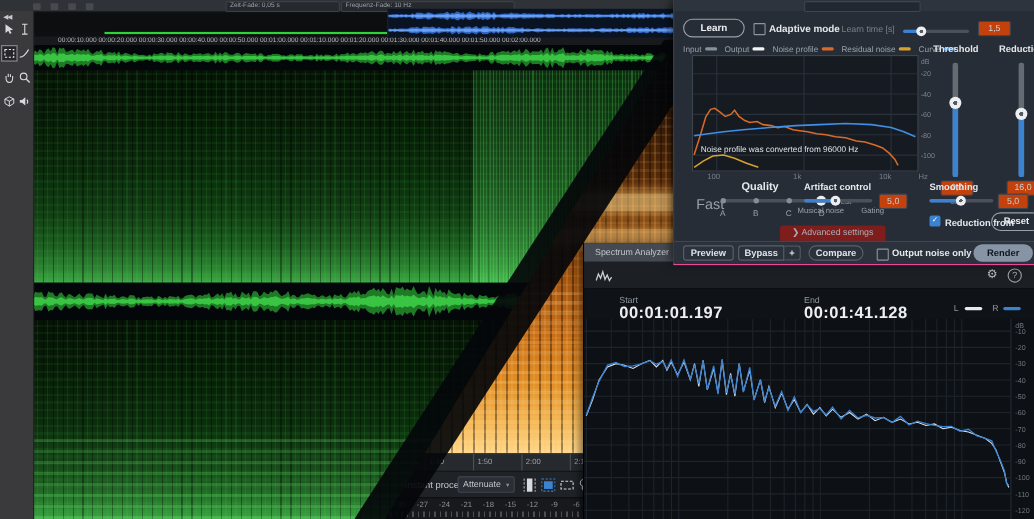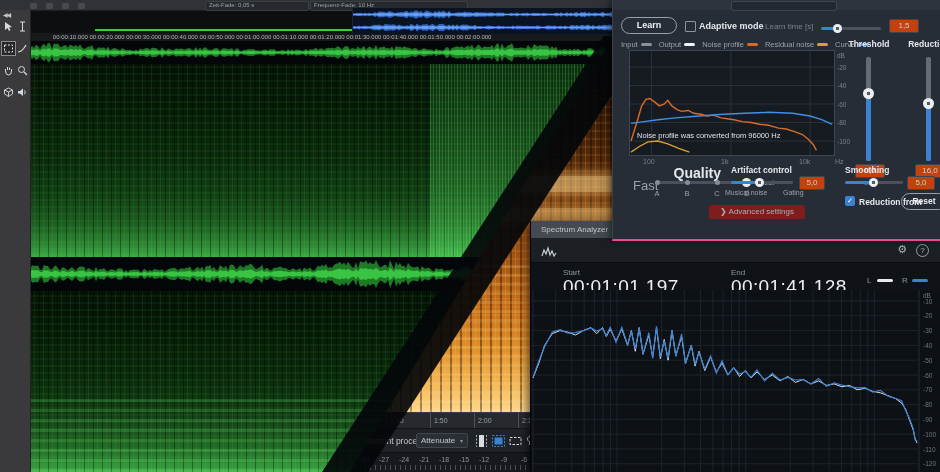--- a/index.html
+++ b/index.html
@@ -73,21 +73,21 @@
   
   .sa{left:530px;top:221px;width:410px;height:251px;background:#0f1318;border-left:1px solid #000;
       box-shadow:-3px 0 8px rgba(0,0,0,.55);}
   .sa-title{left:0;top:0;width:410px;height:17px;background:#454a52;font-size:8px;color:#c2c6cc;
             line-height:17px;padding-left:10px;box-sizing:border-box;}
   .sa-tools{left:0;top:17px;width:410px;height:24px;background:#1c2025;border-bottom:1px solid #0a0c0f;}
   .sa-gear{right:34px;top:5px;font-size:11px;color:#b2b7bd;font-family:"DejaVu Sans",sans-serif;}
   .sa-help{right:12px;top:6px;width:11px;height:11px;border:1px solid #9aa0a6;border-radius:50%;
            font-size:8px;color:#b2b7bd;text-align:center;line-height:11px;}
   .sa-lbl{font-size:8px;color:#8e959c;}
-  .sa-val{font-size:19px;font-weight:400;color:#eceef1;letter-spacing:.4px;}
+  .sa-val{font-size:15px;font-weight:700;color:#eceef1;letter-spacing:.4px;}
   .lrbar{height:3px;width:16px;border-radius:1.5px;}
   #sasvg{background:#0d1014;display:block;}
   
   .dn{left:612px;top:0;width:328px;height:239px;background:#272d36;border-left:1px solid #3a414b;
       border-bottom:2px solid #ec4899;box-shadow:-3px 0 8px rgba(0,0,0,.5);box-sizing:content-box;}
   .dn-top{left:0;top:0;width:328px;height:10px;background:#2d343e;}
   .dn-preset{left:118px;top:1px;width:104px;height:8px;background:#222831;border:1px solid #3e4450;border-radius:2px;}
   .pill{border:1px solid #9aa0a8;border-radius:9px;color:#eef0f3;font-size:9px;font-weight:bold;
         text-align:center;background:transparent;}
   .cb{border:1px solid #8d949c;border-radius:1px;background:transparent;}
@@ -425,21 +425,21 @@
     <div class="a fill" style="left:253px;top:93px;width:5px;height:68px"></div>
     <div class="a knob" style="left:250px;top:88px;width:11px;height:11px"></div>
     <div class="a" style="left:313px;top:57px;width:5px;height:104px;background:#646b73;border-radius:2px"></div>
     <div class="a fill" style="left:313px;top:103px;width:5px;height:58px"></div>
     <div class="a knob" style="left:310px;top:98px;width:11px;height:11px"></div>
     <div class="a valbox" style="left:242px;top:164px;width:28px;height:12px;line-height:12px">0,0</div>
     <div class="a valbox" style="left:302px;top:164px;width:28px;height:12px;line-height:12px">16,0</div>
     <div class="a linkinf" style="left:251px;top:178px">∞</div>
     <div class="a linkinf" style="left:311px;top:178px">∞</div>
 
-    <div class="a blbl" style="left:48px;top:165px;width:60px;text-align:right;font-size:14px">Quality</div>
+    <div class="a blbl" style="left:48px;top:165px;width:60px;text-align:center;font-size:10px">Quality</div>
     <div class="a glbl" style="left:20px;top:178px;font-size:13px;color:#9aa1a8">Fast</div>
     <div class="a track" style="left:44px;top:181px;width:94px;height:3px"></div>
     <div class="a dot" style="left:42px;top:180px"></div>
     <div class="a dot" style="left:72px;top:180px"></div>
     <div class="a dot" style="left:102px;top:180px"></div>
     <div class="a knob" style="left:129px;top:178px;width:9px;height:9px"></div>
     <div class="a glbl" style="left:146px;top:178px;font-size:7.5px;color:#9aa1a8">Best</div>
     <div class="a qsteps" style="left:29px;top:189px">
         <span class="qs">A</span>
         <span class="qs">B</span>
@@ -460,14 +460,23 @@
     <div class="a fill" style="left:232px;top:181px;width:28px;height:3px"></div>
     <div class="a knob" style="left:256px;top:178px;width:9px;height:9px"></div>
     <div class="a valbox" style="left:294px;top:176px;width:26px;height:12px;line-height:12px">5,0</div>
 
     <div class="a" style="left:232px;top:196px;width:10px;height:10px;background:#3b82d0;border-radius:2px;color:#fff;font-size:7px;text-align:center;line-height:10px">✓</div>
     <div class="a blbl" style="left:246px;top:197px;font-size:8.5px">Reduction from</div>
     <div class="a pill" style="left:288px;top:193px;width:44px;height:15px;line-height:15px;font-size:8.5px">Reset</div>
 
     <div class="a dn-adv" style="left:96px;top:205px;width:96px;height:14px">❯ Advanced settings</div>
 
+    <div class="a dn-foot">
+      <div class="a fbtn" style="left:8px;top:3px;width:46px;height:14px">Preview</div>
+      <div class="a fbtn" style="left:58px;top:3px;width:42px;height:14px;border-radius:3px 0 0 3px">Bypass</div>
+      <div class="a fbtn" style="left:100px;top:3px;width:15px;height:14px;border-left:none;border-radius:0 3px 3px 0">+</div>
+      <div class="a fbtn" style="left:122px;top:3px;width:50px;height:14px;border-radius:8px">Compare</div>
+      <div class="a cb" style="left:184px;top:6px;width:9px;height:9px"></div>
+      <div class="a blbl" style="left:198px;top:5px;font-size:8.5px">Output noise only</div>
+      <div class="a render" style="left:272px;top:2px;width:54px;height:16px">Render</div>
+    </div>
   </div>
 </div>
 
 </body></html>

